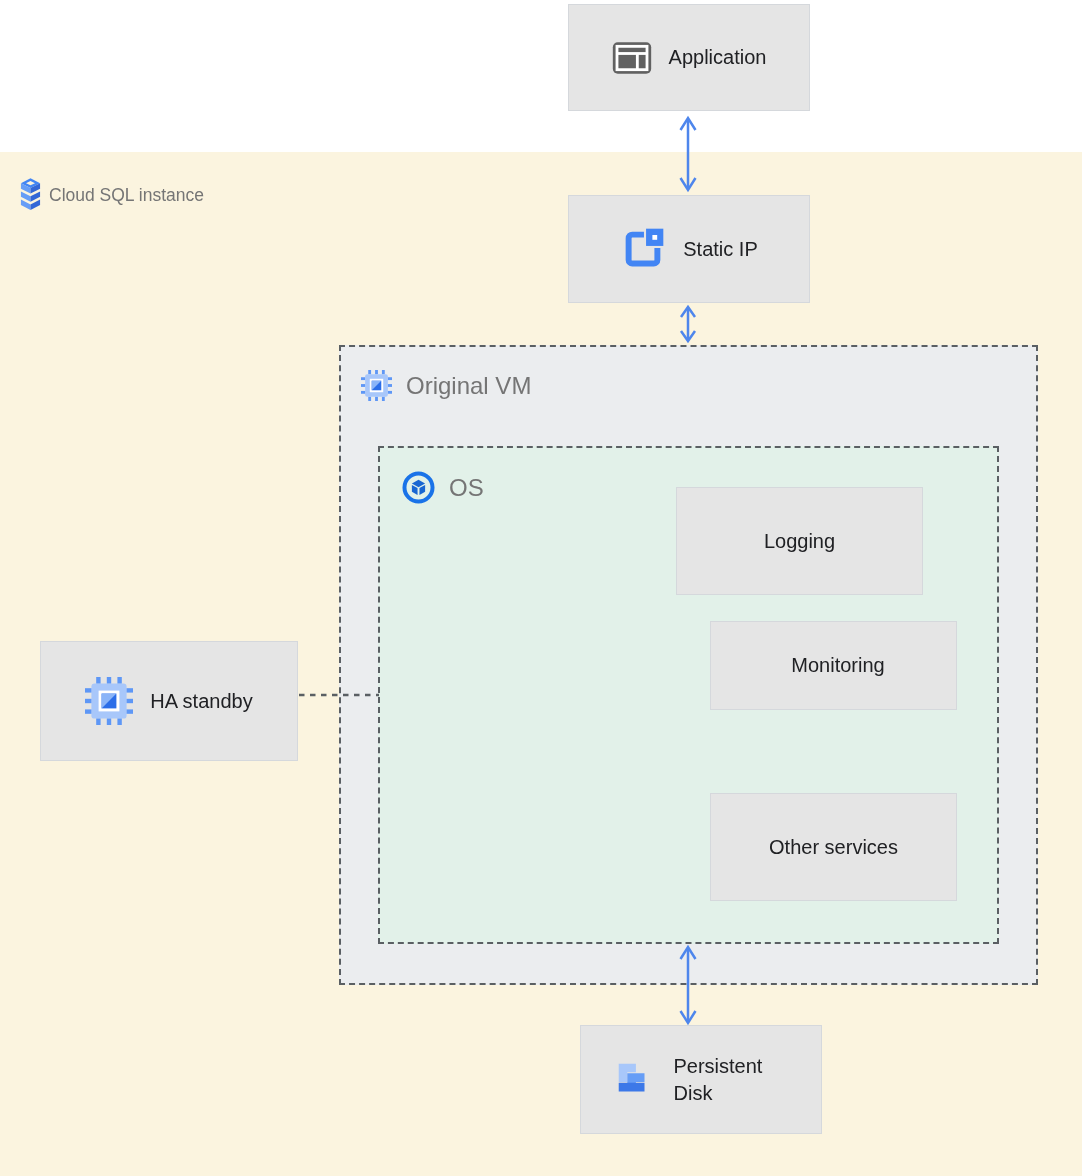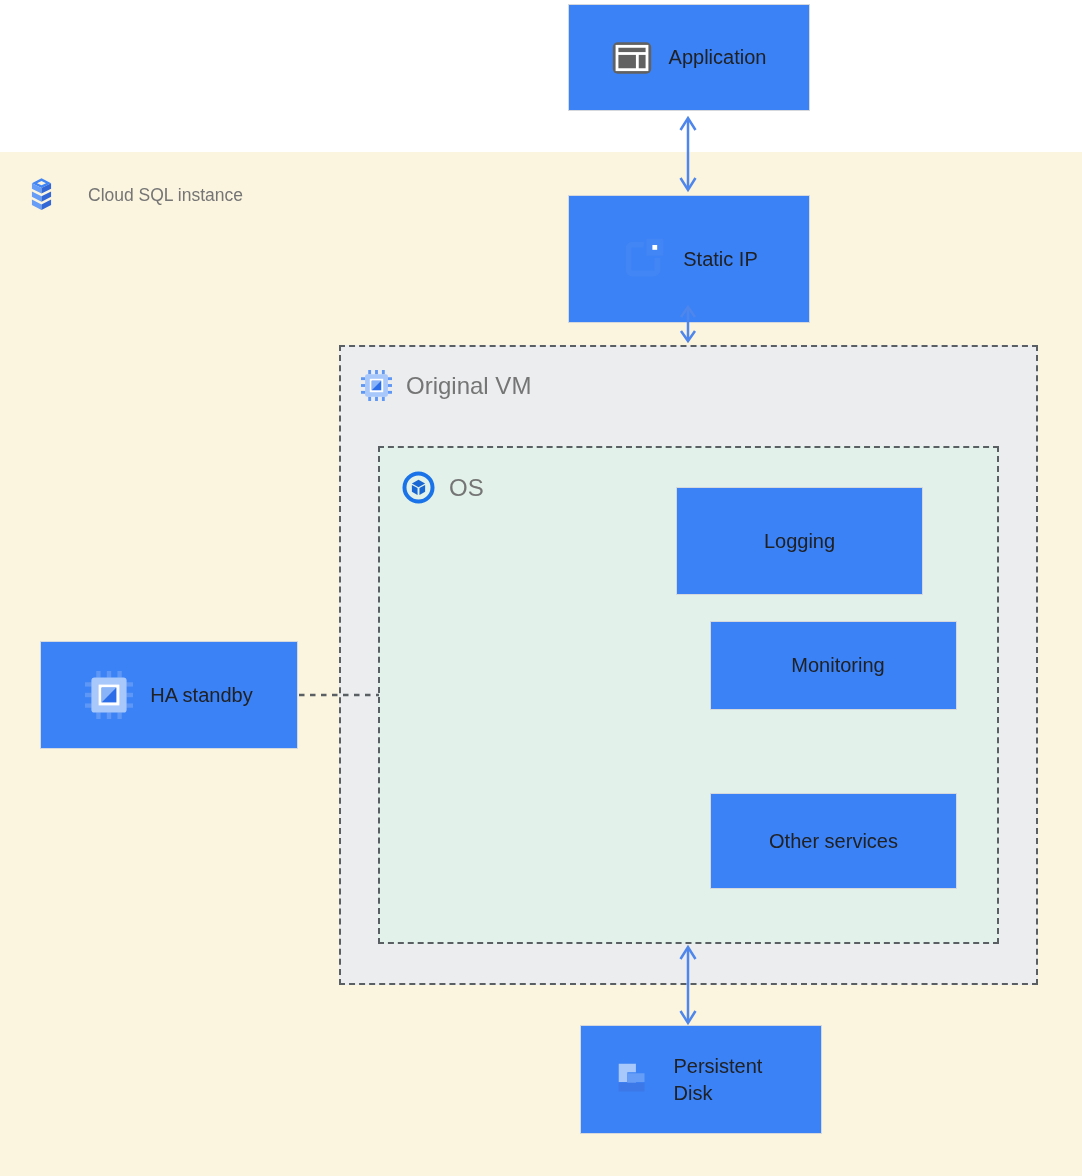--- a/index.html
+++ b/index.html
@@ -6,43 +6,43 @@
   #canvas{
     position:relative;width:1082px;height:1176px;overflow:hidden;
     font-family:"Liberation Sans","DejaVu Sans",sans-serif;
     background:#ffffff;
   }
   .zone{
     position:absolute;left:0;top:152px;width:1082px;height:1024px;
     background:#FBF4DF;
   }
   .zone-label{
-    position:absolute;left:25px;top:177px;display:flex;align-items:center;gap:30px;
+    position:absolute;left:14px;top:177px;display:flex;align-items:center;gap:2px;
   }
   .zone-label .txt{font-size:17.5px;color:#757575;}
   .container-box{position:absolute;box-sizing:border-box;border:2px dashed #5A5F63;}
   .vm-box{left:339px;top:345px;width:699px;height:640px;background:#EBEDEF;}
   .os-box{left:378px;top:446px;width:621px;height:498px;background:#E2F1E9;}
   .container-label{position:absolute;display:flex;align-items:center;gap:14px;}
   .vm-label{left:361px;top:370px;}
   .os-label{left:402px;top:471px;}
   .container-label .txt{font-size:24px;color:#757575;}
   .node{
-    position:absolute;box-sizing:border-box;background:#3b82f6;
+    position:absolute;box-sizing:border-box;background:#e5e5e5;
     border:1px solid #D5D8DC;display:flex;align-items:center;justify-content:center;
     gap:17px;
   }
   .node .lbl{font-size:20px;color:#202124;}
   .node-application{left:568px;top:4px;width:242px;height:107px;}
-  .node-staticip{left:568px;top:195px;width:242px;height:128px;}
+  .node-staticip{left:568px;top:195px;width:242px;height:108px;}
   .node-logging{left:676px;top:487px;width:247px;height:108px;}
   .node-database{left:420px;top:641px;width:248px;height:108px;}
   .node-monitoring{left:710px;top:621px;width:247px;height:89px;padding-left:9px;}
-  .node-other{left:710px;top:793px;width:247px;height:96px;}
-  .node-hastandby{left:40px;top:641px;width:258px;height:108px;}
+  .node-other{left:710px;top:793px;width:247px;height:108px;}
+  .node-hastandby{left:40px;top:641px;width:258px;height:120px;}
   .node-pd{left:580px;top:1025px;width:242px;height:109px;}
   .node-pd .lbl{line-height:1.35;max-width:118px;}
   .overlay{position:absolute;left:0;top:0;pointer-events:none;}
   .icon{flex:0 0 auto;display:block;}
 </style>
 </head>
 <body>
 
 <div id="canvas">
 

